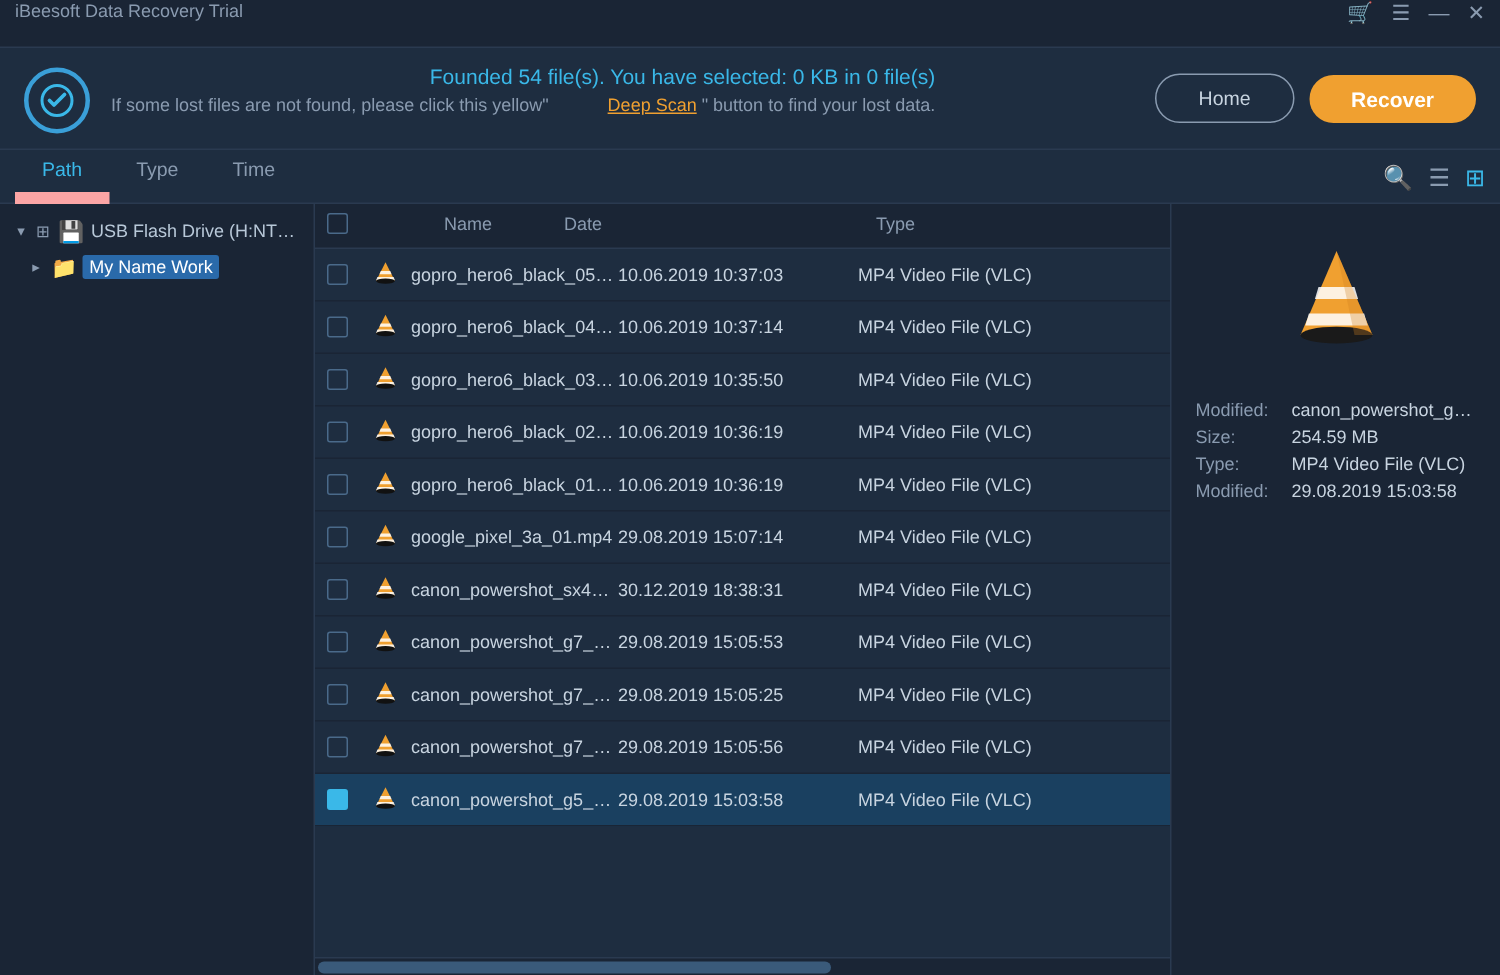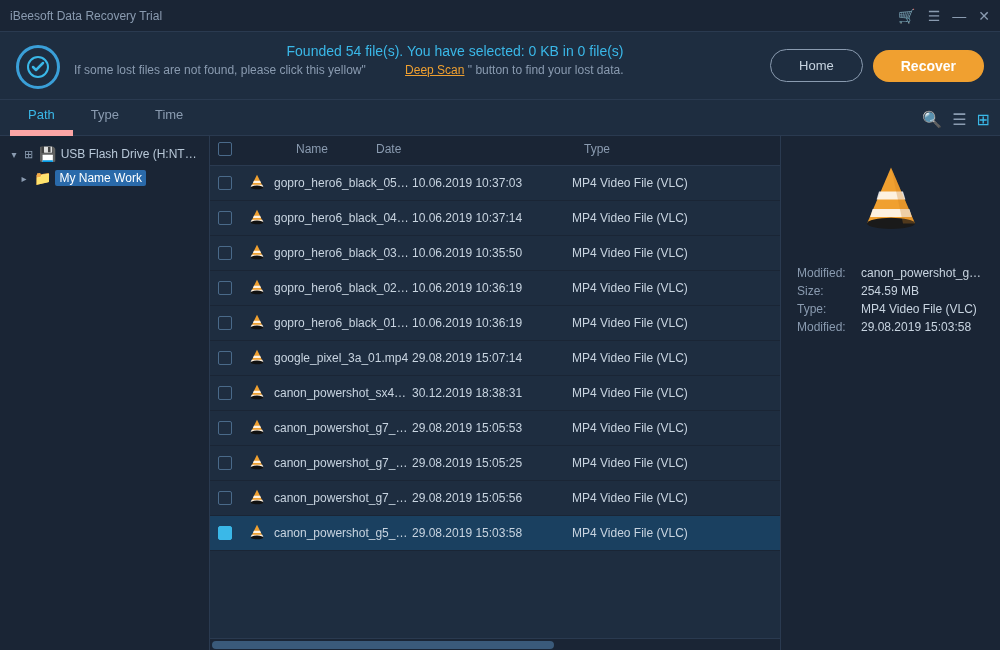--- a/index.html
+++ b/index.html
@@ -11,21 +11,21 @@
       height: 650px;
       overflow: hidden;
       font-size: 13px;
     }
 
     
     #titlebar {
       background: #1a2535;
       height: 32px;
       display: flex;
-      align-items: center;
+      align-items: flex-start;
       padding: 0 10px;
       border-bottom: 1px solid #2a3a50;
       gap: 11px;
     }
     #titlebar-title {
       font-size: 12px;
       color: #8a9bb0;
       flex: 1;
     }
     #titlebar-controls {
@@ -125,21 +125,21 @@
     .tab {
       padding: 8px 18px;
       font-size: 13px;
       cursor: pointer;
       color: #8a9bb0;
       border-bottom: 2px solid transparent;
       margin-bottom: -1px;
     }
     .tab.active {
       color: #3ab8e8;
-      border-bottom: 6px solid #fca5a5;
+      border-bottom: 8px solid #fca5a5;
     }
     #toolbar-icons {
       display: flex;
       gap: 10px;
       align-items: center;
       padding-bottom: 6px;
     }
     .toolbar-icon {
       color: #8a9bb0;
       cursor: pointer;

